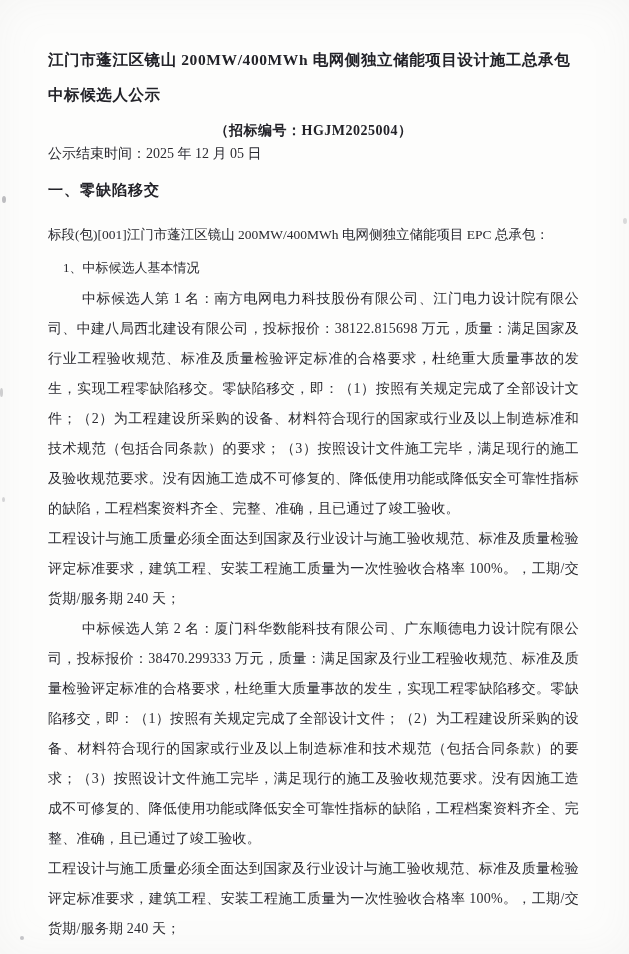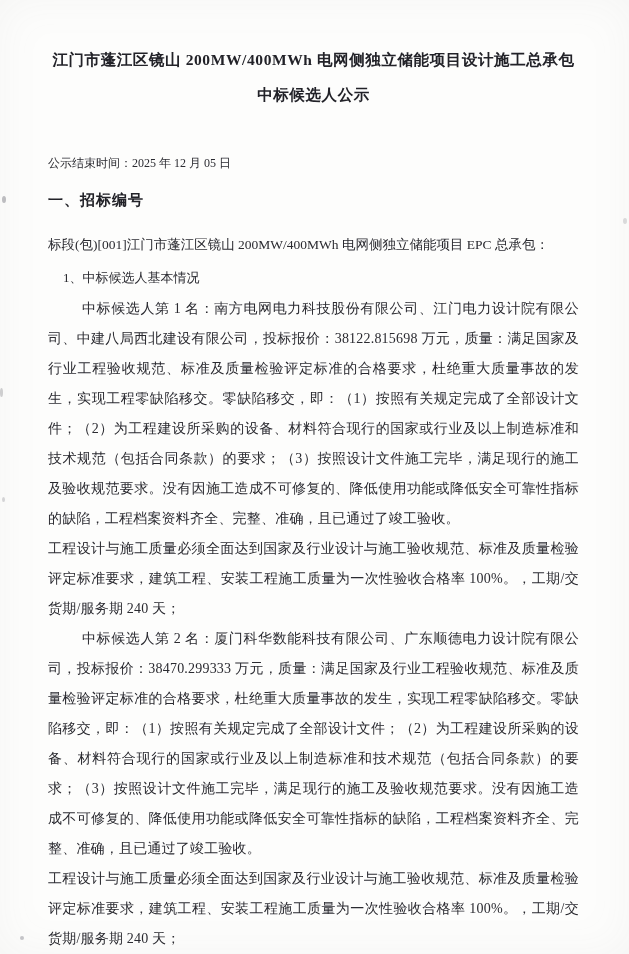--- a/index.html
+++ b/index.html
@@ -22,36 +22,35 @@
     position: absolute;
     left: 48px;
     right: 50px;
     top: 42px;
   }
   .doc-title {
     margin: 0;
     font-size: 15.5px;
     font-weight: 700;
     line-height: 35px;
-    text-align: center;
+    text-align: left;
     letter-spacing: 0.6px;
     color: #222228;
   }
   .doc-subtitle {
     margin: 7px 0 0 0;
     font-size: 14px;
     font-weight: 700;
     line-height: 24px;
     text-align: center;
     letter-spacing: 0.5px;
     color: #222228;
   }
   .meta-line {
-    margin-top: 41px;
-    font-size: 12px;
+    font-size: 14px;
     line-height: 21px;
   }
   .section-heading {
     margin: 14px 0 0 0;
     font-size: 15px;
     font-weight: 700;
     line-height: 23px;
     letter-spacing: 1px;
     font-family: "Liberation Sans", "DejaVu Sans", sans-serif;
     color: #222228;
@@ -101,24 +100,25 @@
   <span class="speck s1"></span>
   <span class="speck s2"></span>
   <span class="speck s3"></span>
   <span class="speck s4"></span>
   <span class="speck s5"></span>
 
   <div class="content">
 
     <h1 class="doc-title">江门市蓬江区镜山 200MW/400MWh 电网侧独立储能项目设计施工总承包中标候选人公示</h1>
 
+    <div class="doc-subtitle">（招标编号：HGJM2025004）</div>
 
     <div class="meta-line">公示结束时间：2025 年 12 月 05 日</div>
 
-    <h2 class="section-heading">一、招标编号</h2>
+    <h2 class="section-heading">一、零缺陷移交</h2>
 
     <div class="lot-line">标段(包)[001]江门市蓬江区镜山 200MW/400MWh 电网侧独立储能项目 EPC 总承包：</div>
 
     <div class="sub-heading">1、中标候选人基本情况</div>
 
     <div class="body-block">
       <p class="body-para indented">中标候选人第 1 名：南方电网电力科技股份有限公司、江门电力设计院有限公司、中建八局西北建设有限公司，投标报价：38122.815698 万元，质量：满足国家及行业工程验收规范、标准及质量检验评定标准的合格要求，杜绝重大质量事故的发生，实现工程零缺陷移交。零缺陷移交，即：（1）按照有关规定完成了全部设计文件；（2）为工程建设所采购的设备、材料符合现行的国家或行业及以上制造标准和技术规范（包括合同条款）的要求；（3）按照设计文件施工完毕，满足现行的施工及验收规范要求。没有因施工造成不可修复的、降低使用功能或降低安全可靠性指标的缺陷，工程档案资料齐全、完整、准确，且已通过了竣工验收。</p>
       <p class="body-para">工程设计与施工质量必须全面达到国家及行业设计与施工验收规范、标准及质量检验评定标准要求，建筑工程、安装工程施工质量为一次性验收合格率 100%。，工期/交货期/服务期 240 天；</p>
       <p class="body-para indented">中标候选人第 2 名：厦门科华数能科技有限公司、广东顺德电力设计院有限公司，投标报价：38470.299333 万元，质量：满足国家及行业工程验收规范、标准及质量检验评定标准的合格要求，杜绝重大质量事故的发生，实现工程零缺陷移交。零缺陷移交，即：（1）按照有关规定完成了全部设计文件；（2）为工程建设所采购的设备、材料符合现行的国家或行业及以上制造标准和技术规范（包括合同条款）的要求；（3）按照设计文件施工完毕，满足现行的施工及验收规范要求。没有因施工造成不可修复的、降低使用功能或降低安全可靠性指标的缺陷，工程档案资料齐全、完整、准确，且已通过了竣工验收。</p>
       <p class="body-para">工程设计与施工质量必须全面达到国家及行业设计与施工验收规范、标准及质量检验评定标准要求，建筑工程、安装工程施工质量为一次性验收合格率 100%。，工期/交货期/服务期 240 天；</p>

